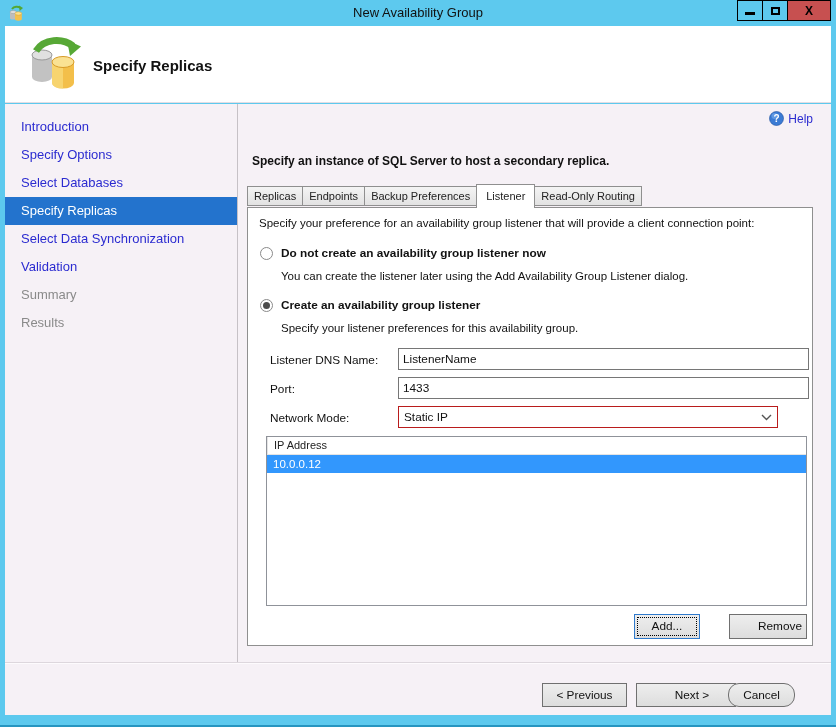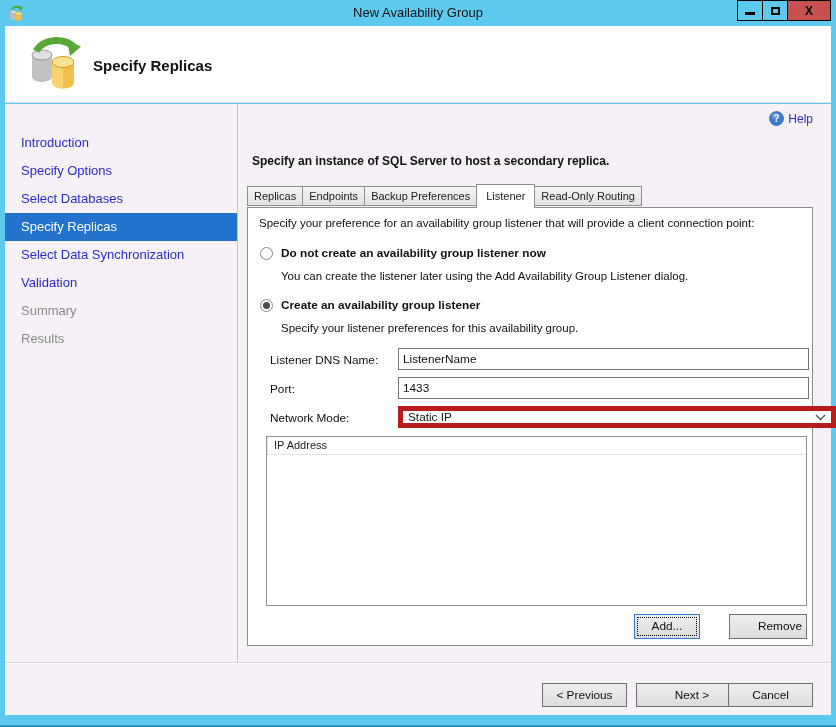--- a/index.html
+++ b/index.html
@@ -23,21 +23,21 @@
 
   
   .header { position:absolute; top:26px; left:5px; right:5px; height:77px; background:#fff; border-bottom:1px solid #e3dde3; }
   .header-icon { position:absolute; left:22px; top:8px; }
   .header-title { position:absolute; left:88px; top:31px; font-size:15px; font-weight:bold; color:#111; }
 
   
   .bodyarea { position:absolute; top:104px; left:5px; right:5px; height:558px; background:#f6f1f6; }
   .sidebar { position:absolute; left:0; top:0; width:233px; height:100%; border-right:1px solid #c6c1c6; }
   .nav-item { height:28px; line-height:28px; padding-left:16px; font-size:13px; white-space:nowrap; cursor:pointer; }
-  .sidebar .nav-list { padding-top:9px;margin-top:16px; }
+  .sidebar .nav-list { padding-top:9px; }
   .nav-item.link { color:#2b2bd0; }
   .nav-item.active { background:#2373cd; color:#fff; }
   .nav-item.disabled { color:#8a8a8a; cursor:default; }
 
   .main { position:absolute; left:234px; top:0; right:0; height:100%; }
   .help { position:absolute; right:18px; top:7px; display:flex; align-items:center; gap:4px; cursor:pointer; }
   .help-label { color:#2b2bd0; font-size:12px; }
   .instruction { position:absolute; left:13px; top:50px; font-size:12px; font-weight:bold; color:#111; white-space:nowrap; }
 
   
@@ -50,40 +50,40 @@
 
   .panel-text { position:absolute; font-size:11.5px; color:#111; white-space:nowrap; }
   .bold { font-weight:bold; font-size:11.8px;text-align:right; }
 
   .radio { position:absolute; width:13px; height:13px; border:1px solid #8a8a8a; border-radius:50%; background:#fff; cursor:pointer; }
   .radio.checked::after { content:""; display:block; width:7px; height:7px; border-radius:50%; background:#4c4c4c; margin:2px; }
 
   .field-label { position:absolute; left:22px; font-size:11.8px; color:#111; }
   .tb { position:absolute; left:150px; width:411px; height:22px; border:1px solid #767676; background:#fff;
         font-family:"Liberation Sans", sans-serif; font-size:11.8px; padding:0 4px; color:#111; }
-  .combo { position:absolute; left:150px; width:438px; height:22px; border:5px solid #b91c1c; background:#fff;
+  .combo { position:absolute; left:150px; width:380px; height:22px; border:1px solid #b91c1c; background:#fff;
            font-size:11.8px; color:#111; display:flex; align-items:center; padding:0 5px; cursor:pointer; }
   .combo .chev { margin-left:auto; }
 
   .iplist { position:absolute; left:18px; top:228px; width:541px; height:170px; border:1px solid #8f9299; background:#fff; }
   .iplist-header { height:18px; line-height:17px; font-size:11px; color:#222; padding-left:6px; border-bottom:1px solid #e4e4e4; border-left:1px solid #e4e4e4; background:#fff; }
   .iplist-row { height:18px; line-height:18px; font-size:11.5px; padding-left:6px; cursor:pointer; }
   .iplist-row.selected { background:#3297fd; color:#fff; }
 
   .btn { position:absolute; height:25px; background:linear-gradient(#eeeeee,#dddddd); border:1px solid #707070;
          font-family:"Liberation Sans", sans-serif; font-size:11.8px; color:#111; text-align:center; line-height:23px; cursor:pointer; }
   .btn-add { left:386px; top:406px; width:66px; border-color:#2f7acc; outline:1px dotted #000; outline-offset:-4px; }
   .btn-remove { left:481px; top:406px; width:78px;padding-left:24px; }
 
   
   .footer { position:absolute; left:5px; right:5px; top:662px; height:53px; background:#f6f1f6; border-top:1px solid #ddd7dd; box-shadow:inset 0 1px 0 #fdfbfd; }
   .footer .btn { top:20px; height:24px; line-height:22px; }
   .btn-prev { left:537px; width:85px; }
   .btn-next { left:631px; width:100px;padding-left:12px; }
-  .btn-cancel { left:723px; width:85px; }
+  .btn-cancel { left:723px; width:67px;border-radius:11px; }
 </style>
 </head>
 <body>
 
 <div id="window">
 
   <div class="titlebar">
     <svg class="app-icon" viewBox="0 0 16 16">
       <path d="M2 7 v6 a3.2 1.6 0 0 0 6.4 0 v-6" fill="#bdbdbd"></path>
       <ellipse cx="5.2" cy="7" rx="3.2" ry="1.6" fill="#dcdcdc" stroke="#9a9a9a" stroke-width="0.5"></ellipse>
@@ -176,20 +176,21 @@
         <div class="field-label" style="top:203px;">Network Mode:</div>
         <div class="combo" style="top:198px;">
           <span>Static IP</span>
           <svg class="chev" width="11" height="7" viewBox="0 0 11 7">
             <polyline points="1,1 5.5,5.5 10,1" fill="none" stroke="#555" stroke-width="1.4"></polyline>
           </svg>
         </div>
 
         <div class="iplist">
           <div class="iplist-header">IP Address</div>
+          <div class="iplist-row selected">10.0.0.12</div>
         </div>
 
         <div class="btn btn-add">Add...</div>
         <div class="btn btn-remove">Remove</div>
       </div>
 
     </div>
   </div>
 
   <div class="footer">

